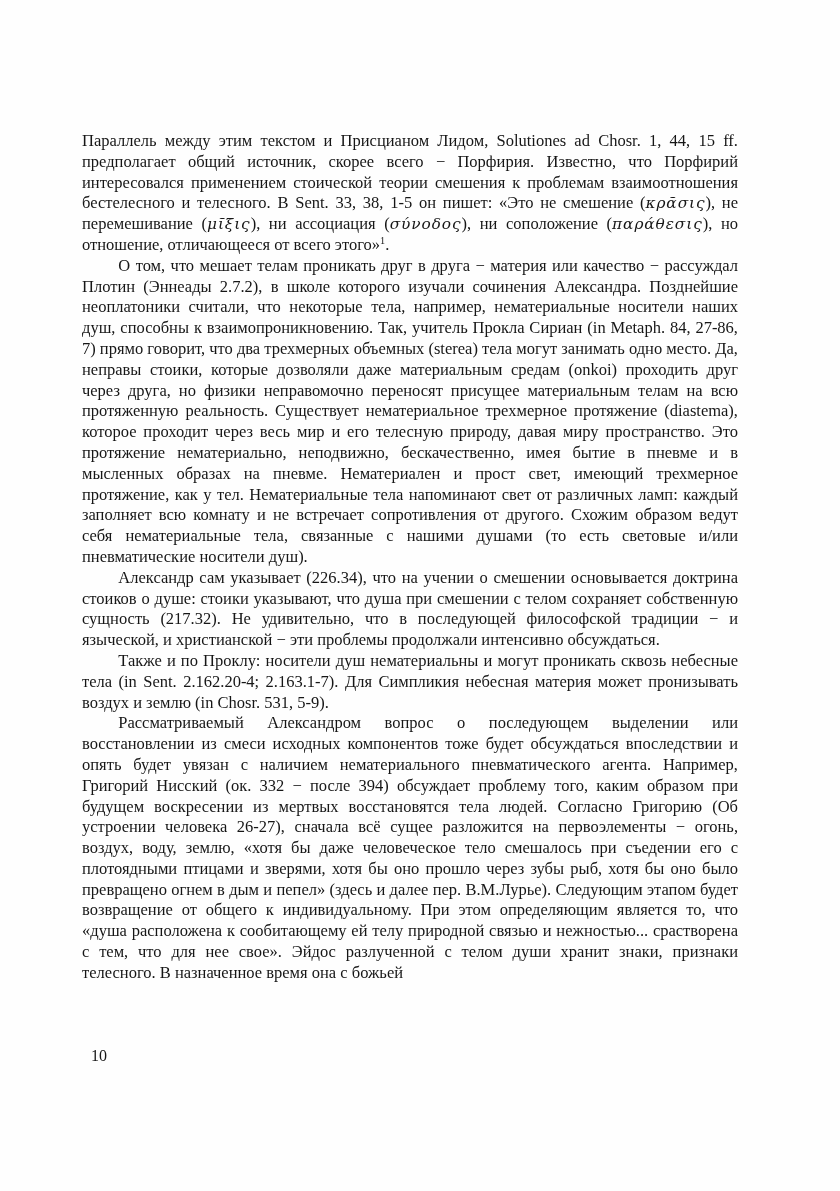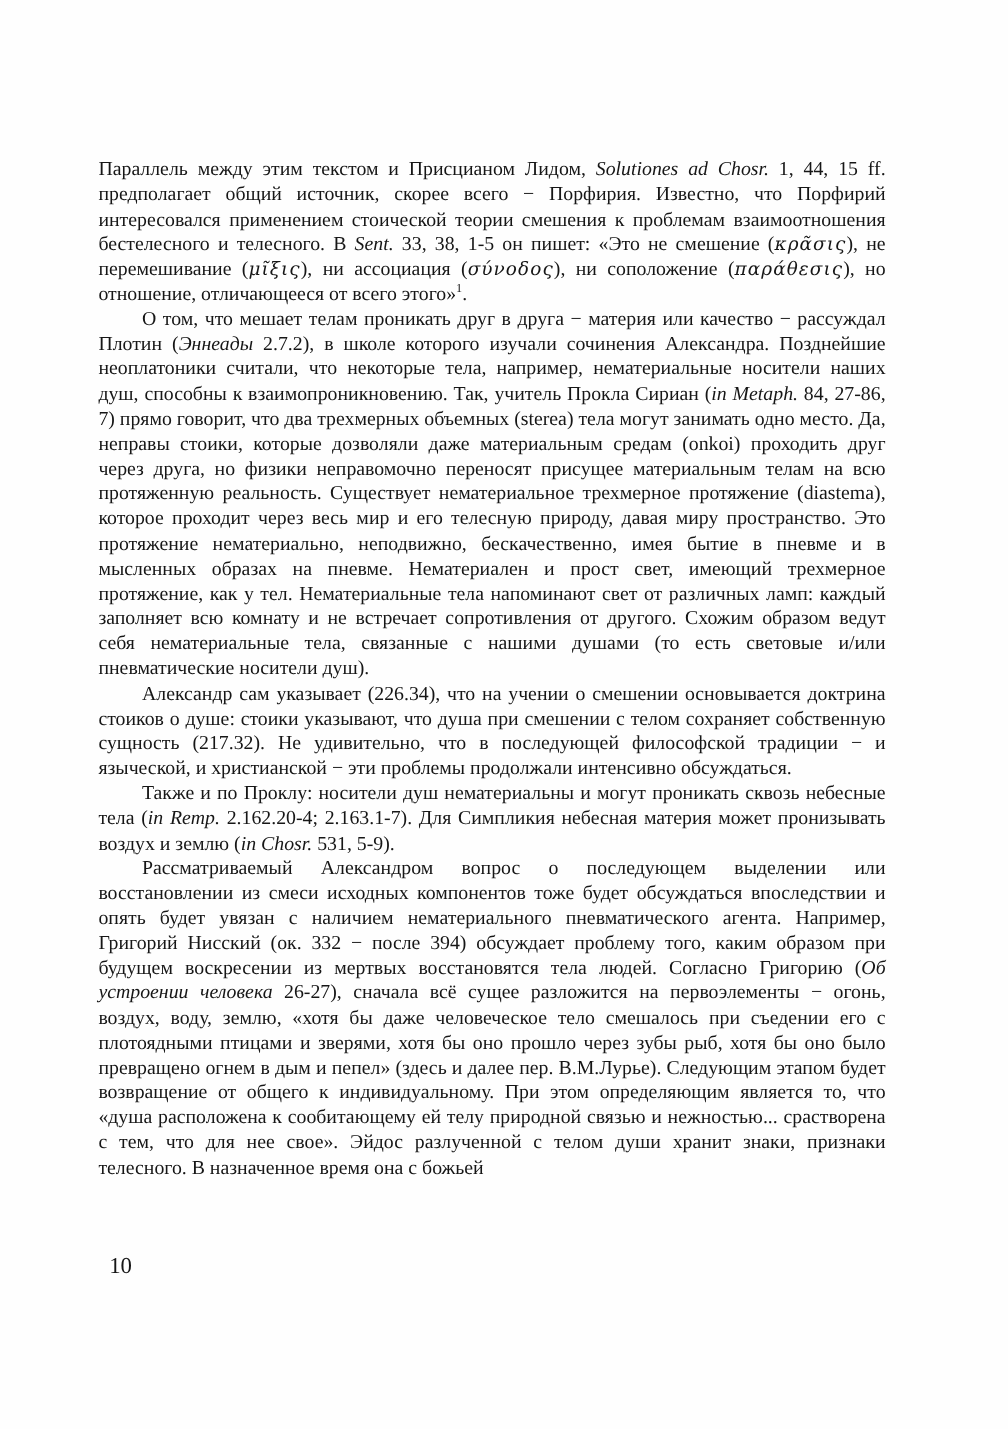--- a/index.html
+++ b/index.html
@@ -31,46 +31,46 @@
   }
   .para {
     margin: 0;
     padding: 0;
     text-indent: 2.2em;
   }
   .para.no-indent {
     text-indent: 0;
   }
   .seg-normal { font-style: normal; margin-top: 32px; }
-  .seg-italic { font-style: italic; }
+  .seg-italic { }
   .seg-greek {
     font-style: italic;
     font-family: "DejaVu Serif", serif;
     font-size: 0.93em;
     letter-spacing: 0.06em;
     margin-top: 28px;
   }
   sup.seg-sup {
     font-size: 0.62em;
     line-height: 0;
     vertical-align: super;
   }
   .page-number {
     position: absolute;
     left: 91px;
     top: 1046px;
-    font-size: 19px;
+    font-size: 16px;
     line-height: 20.8px;
   }
 </style>
 </head>
 <body>
 
 <div class="page">
   <div class="text-block">
     <p class="para no-indent"><span class="seg-normal">Параллель между этим текстом и Присцианом Лидом, </span><span class="seg-italic">Solutiones ad Chosr.</span><span class="seg-normal"> 1, 44, 15 ff. предполагает общий источник, скорее всего − Порфирия. Известно, что Порфирий интересовался применением стоической теории смешения к проблемам взаимоотношения бестелесного и телесного. В </span><span class="seg-italic">Sent.</span><span class="seg-normal"> 33, 38, 1-5 он пишет: «Это не смешение (</span><span class="seg-greek">κρᾶσις</span><span class="seg-normal">), не перемешивание (</span><span class="seg-greek">μῖξις</span><span class="seg-normal">), ни ассоциация (</span><span class="seg-greek">σύνοδος</span><span class="seg-normal">), ни соположение (</span><span class="seg-greek">παράθεσις</span><span class="seg-normal">), но отношение, отличающееся от всего этого»</span><sup class="seg-sup">1</sup><span class="seg-normal">.</span></p>
     <p class="para"><span class="seg-normal">О том, что мешает телам проникать друг в друга − материя или качество − рассуждал Плотин (</span><span class="seg-italic">Эннеады</span><span class="seg-normal"> 2.7.2), в школе которого изучали сочинения Александра. Позднейшие неоплатоники считали, что некоторые тела, например, нематериальные носители наших душ, способны к взаимопроникновению. Так, учитель Прокла Сириан (</span><span class="seg-italic">in Metaph.</span><span class="seg-normal"> 84, 27-86, 7) прямо говорит, что два трехмерных объемных (sterea) тела могут занимать одно место. Да, неправы стоики, которые дозволяли даже материальным средам (onkoi) проходить друг через друга, но физики неправомочно переносят присущее материальным телам на всю протяженную реальность. Существует нематериальное трехмерное протяжение (diastema), которое проходит через весь мир и его телесную природу, давая миру пространство. Это протяжение нематериально, неподвижно, бескачественно, имея бытие в пневме и в мысленных образах на пневме. Нематериален и прост свет, имеющий трехмерное протяжение, как у тел. Нематериальные тела напоминают свет от различных ламп: каждый заполняет всю комнату и не встречает сопротивления от другого. Схожим образом ведут себя нематериальные тела, связанные с нашими душами (то есть световые и/или пневматические носители душ).</span></p>
     <p class="para"><span class="seg-normal">Александр сам указывает (226.34), что на учении о смешении основывается доктрина стоиков о душе: стоики указывают, что душа при смешении с телом сохраняет собственную сущность (217.32). Не удивительно, что в последующей философской традиции − и языческой, и христианской − эти проблемы продолжали интенсивно обсуждаться.</span></p>
-    <p class="para"><span class="seg-normal">Также и по Проклу: носители душ нематериальны и могут проникать сквозь небесные тела (</span><span class="seg-italic">in Remp.</span><span class="seg-normal"> 2.162.20-4; 2.163.1-7). Для Симпликия небесная материя может пронизывать воздух и землю (</span><span class="seg-italic">in Chosr.</span><span class="seg-normal"> 531, 5-9).</span></p>
+    <p class="para"><span class="seg-normal">Также и по Проклу: носители душ нематериальны и могут проникать сквозь небесные тела (</span><span class="seg-italic">in Sent.</span><span class="seg-normal"> 2.162.20-4; 2.163.1-7). Для Симпликия небесная материя может пронизывать воздух и землю (</span><span class="seg-italic">in Chosr.</span><span class="seg-normal"> 531, 5-9).</span></p>
     <p class="para"><span class="seg-normal">Рассматриваемый Александром вопрос о последующем выделении или восстановлении из смеси исходных компонентов тоже будет обсуждаться впоследствии и опять будет увязан с наличием нематериального пневматического агента. Например, Григорий Нисский (ок. 332 − после 394) обсуждает проблему того, каким образом при будущем воскресении из мертвых восстановятся тела людей. Согласно Григорию (</span><span class="seg-italic">Об устроении человека</span><span class="seg-normal"> 26-27), сначала всё сущее разложится на первоэлементы − огонь, воздух, воду, землю, «хотя бы даже человеческое тело смешалось при съедении его с плотоядными птицами и зверями, хотя бы оно прошло через зубы рыб, хотя бы оно было превращено огнем в дым и пепел» (здесь и далее пер. В.М.Лурье). Следующим этапом будет возвращение от общего к индивидуальному. При этом определяющим является то, что «душа расположена к сообитающему ей телу природной связью и нежностью... срастворена с тем, что для нее свое». Эйдос разлученной с телом души хранит знаки, признаки телесного. В назначенное время она с божьей</span></p>
   </div>
   <div class="page-number">10</div>
 </div>
 
 </body></html>

